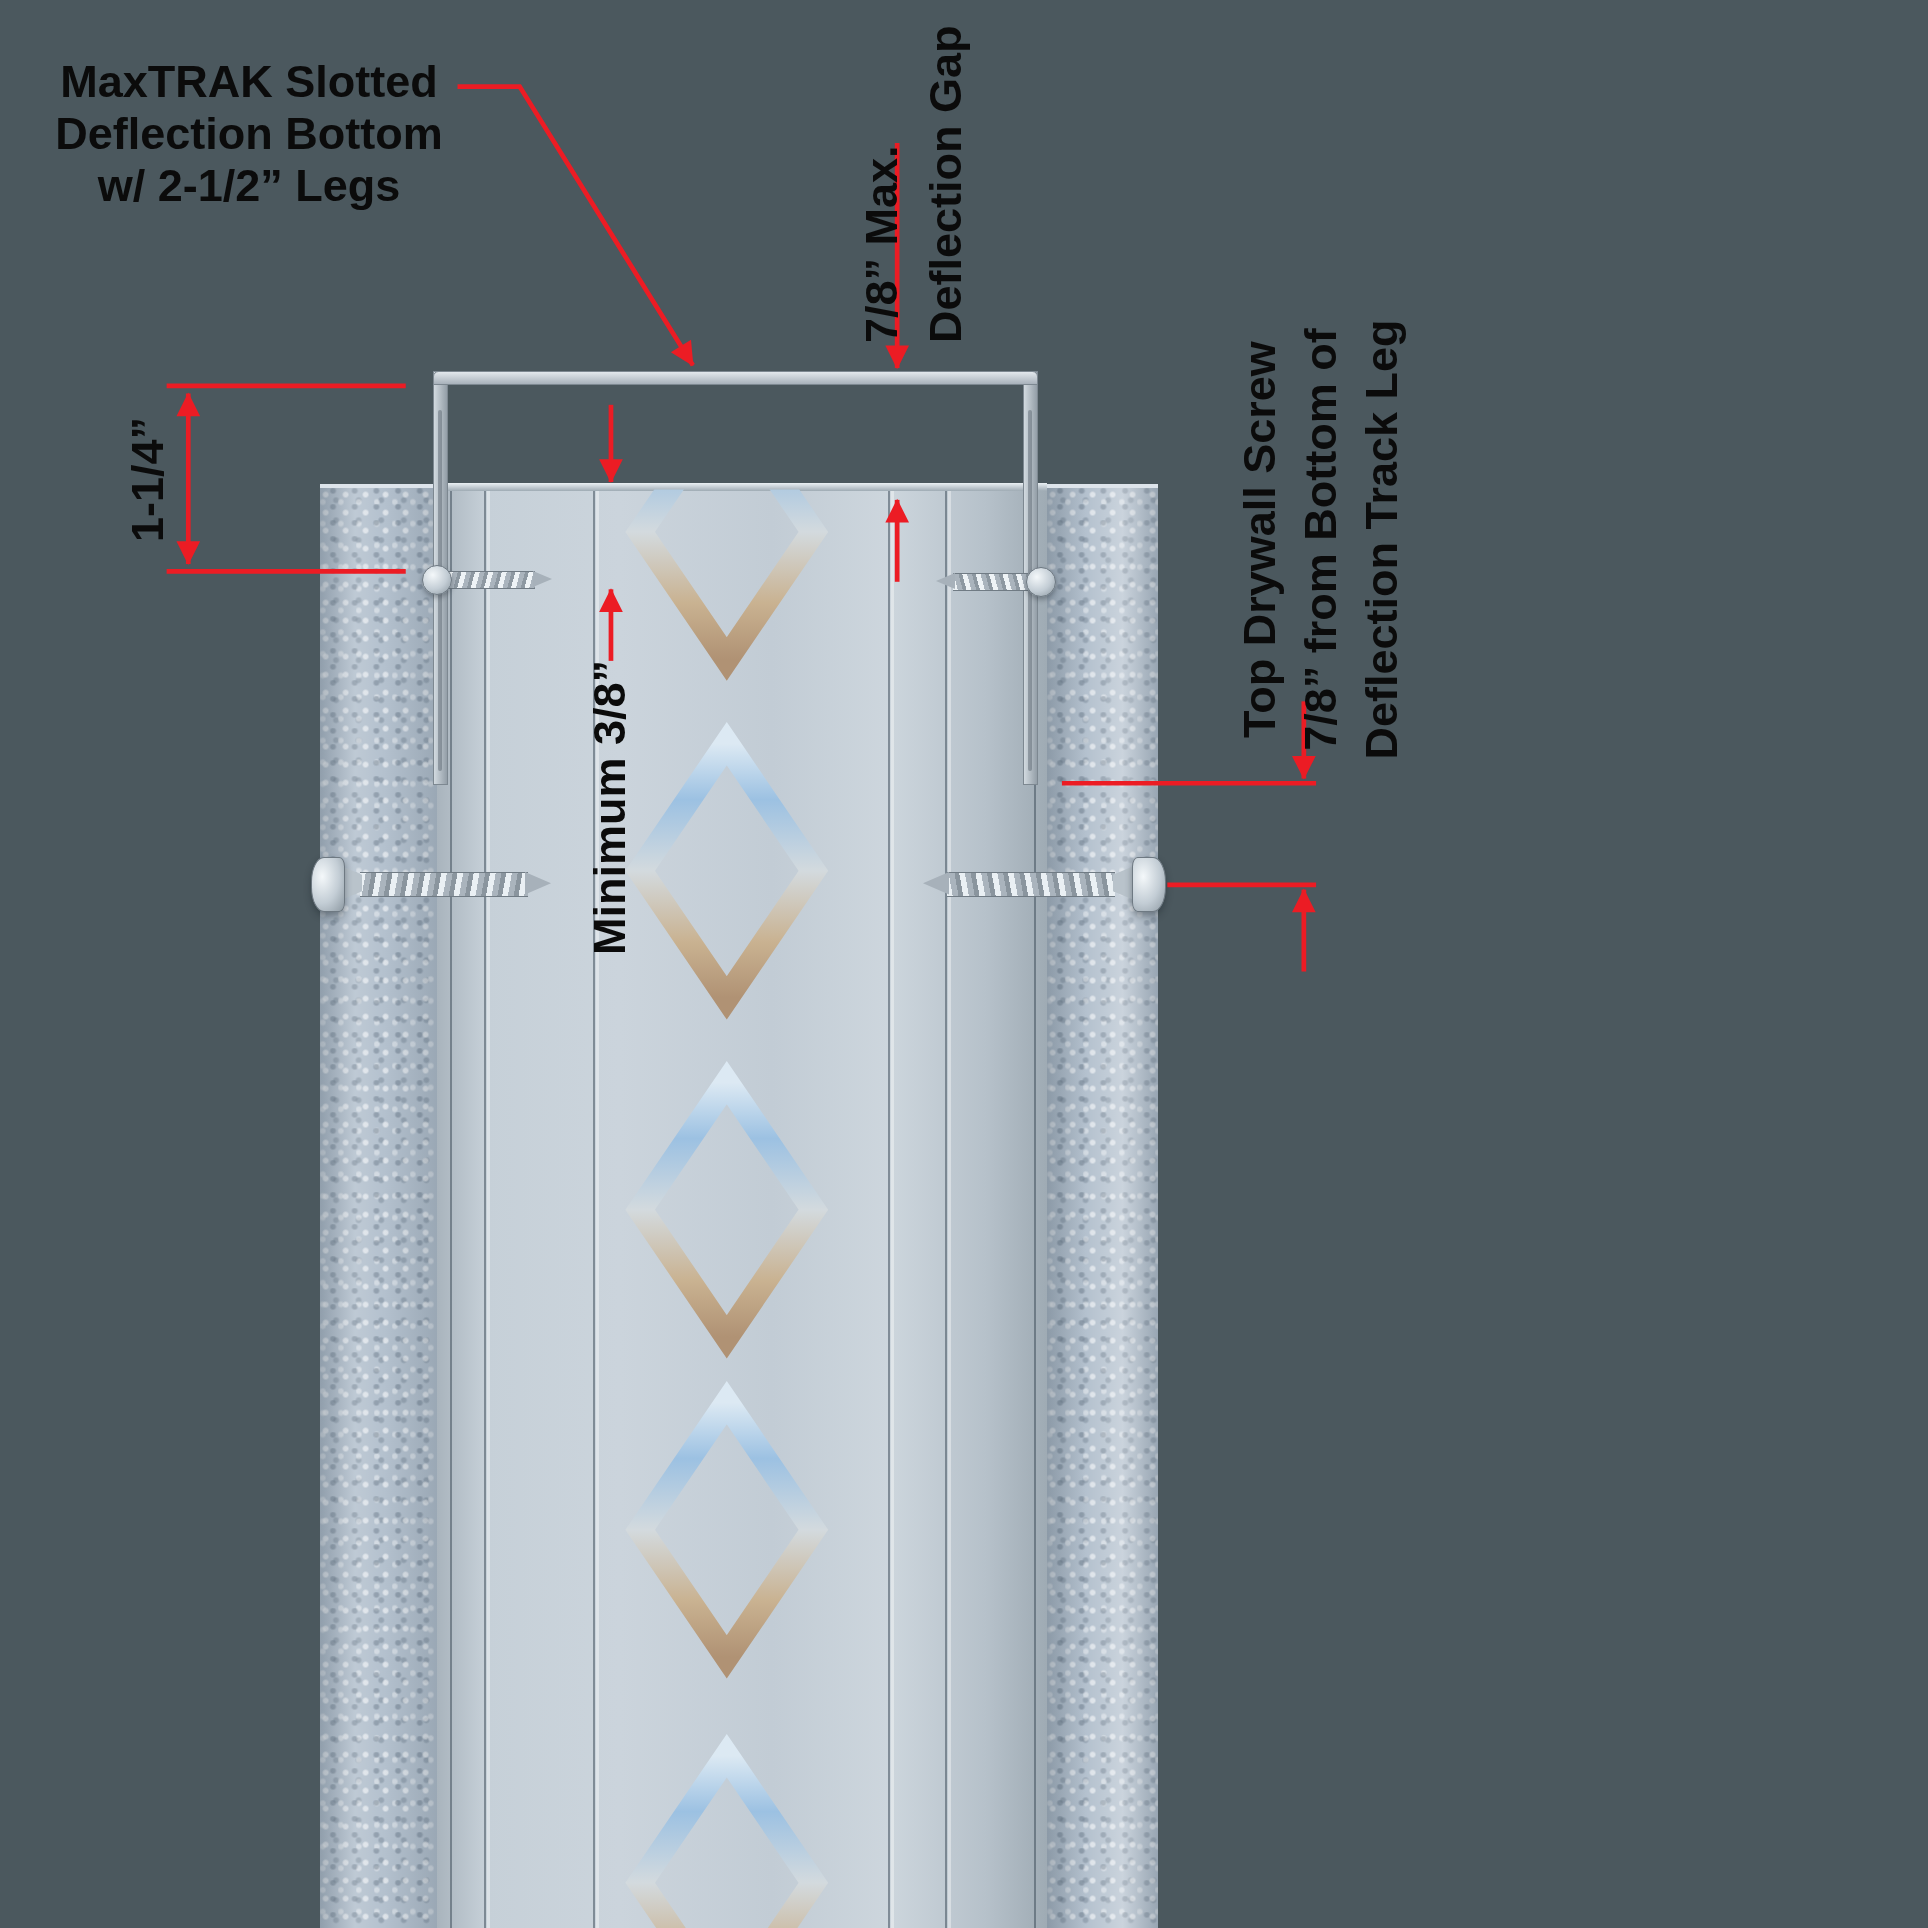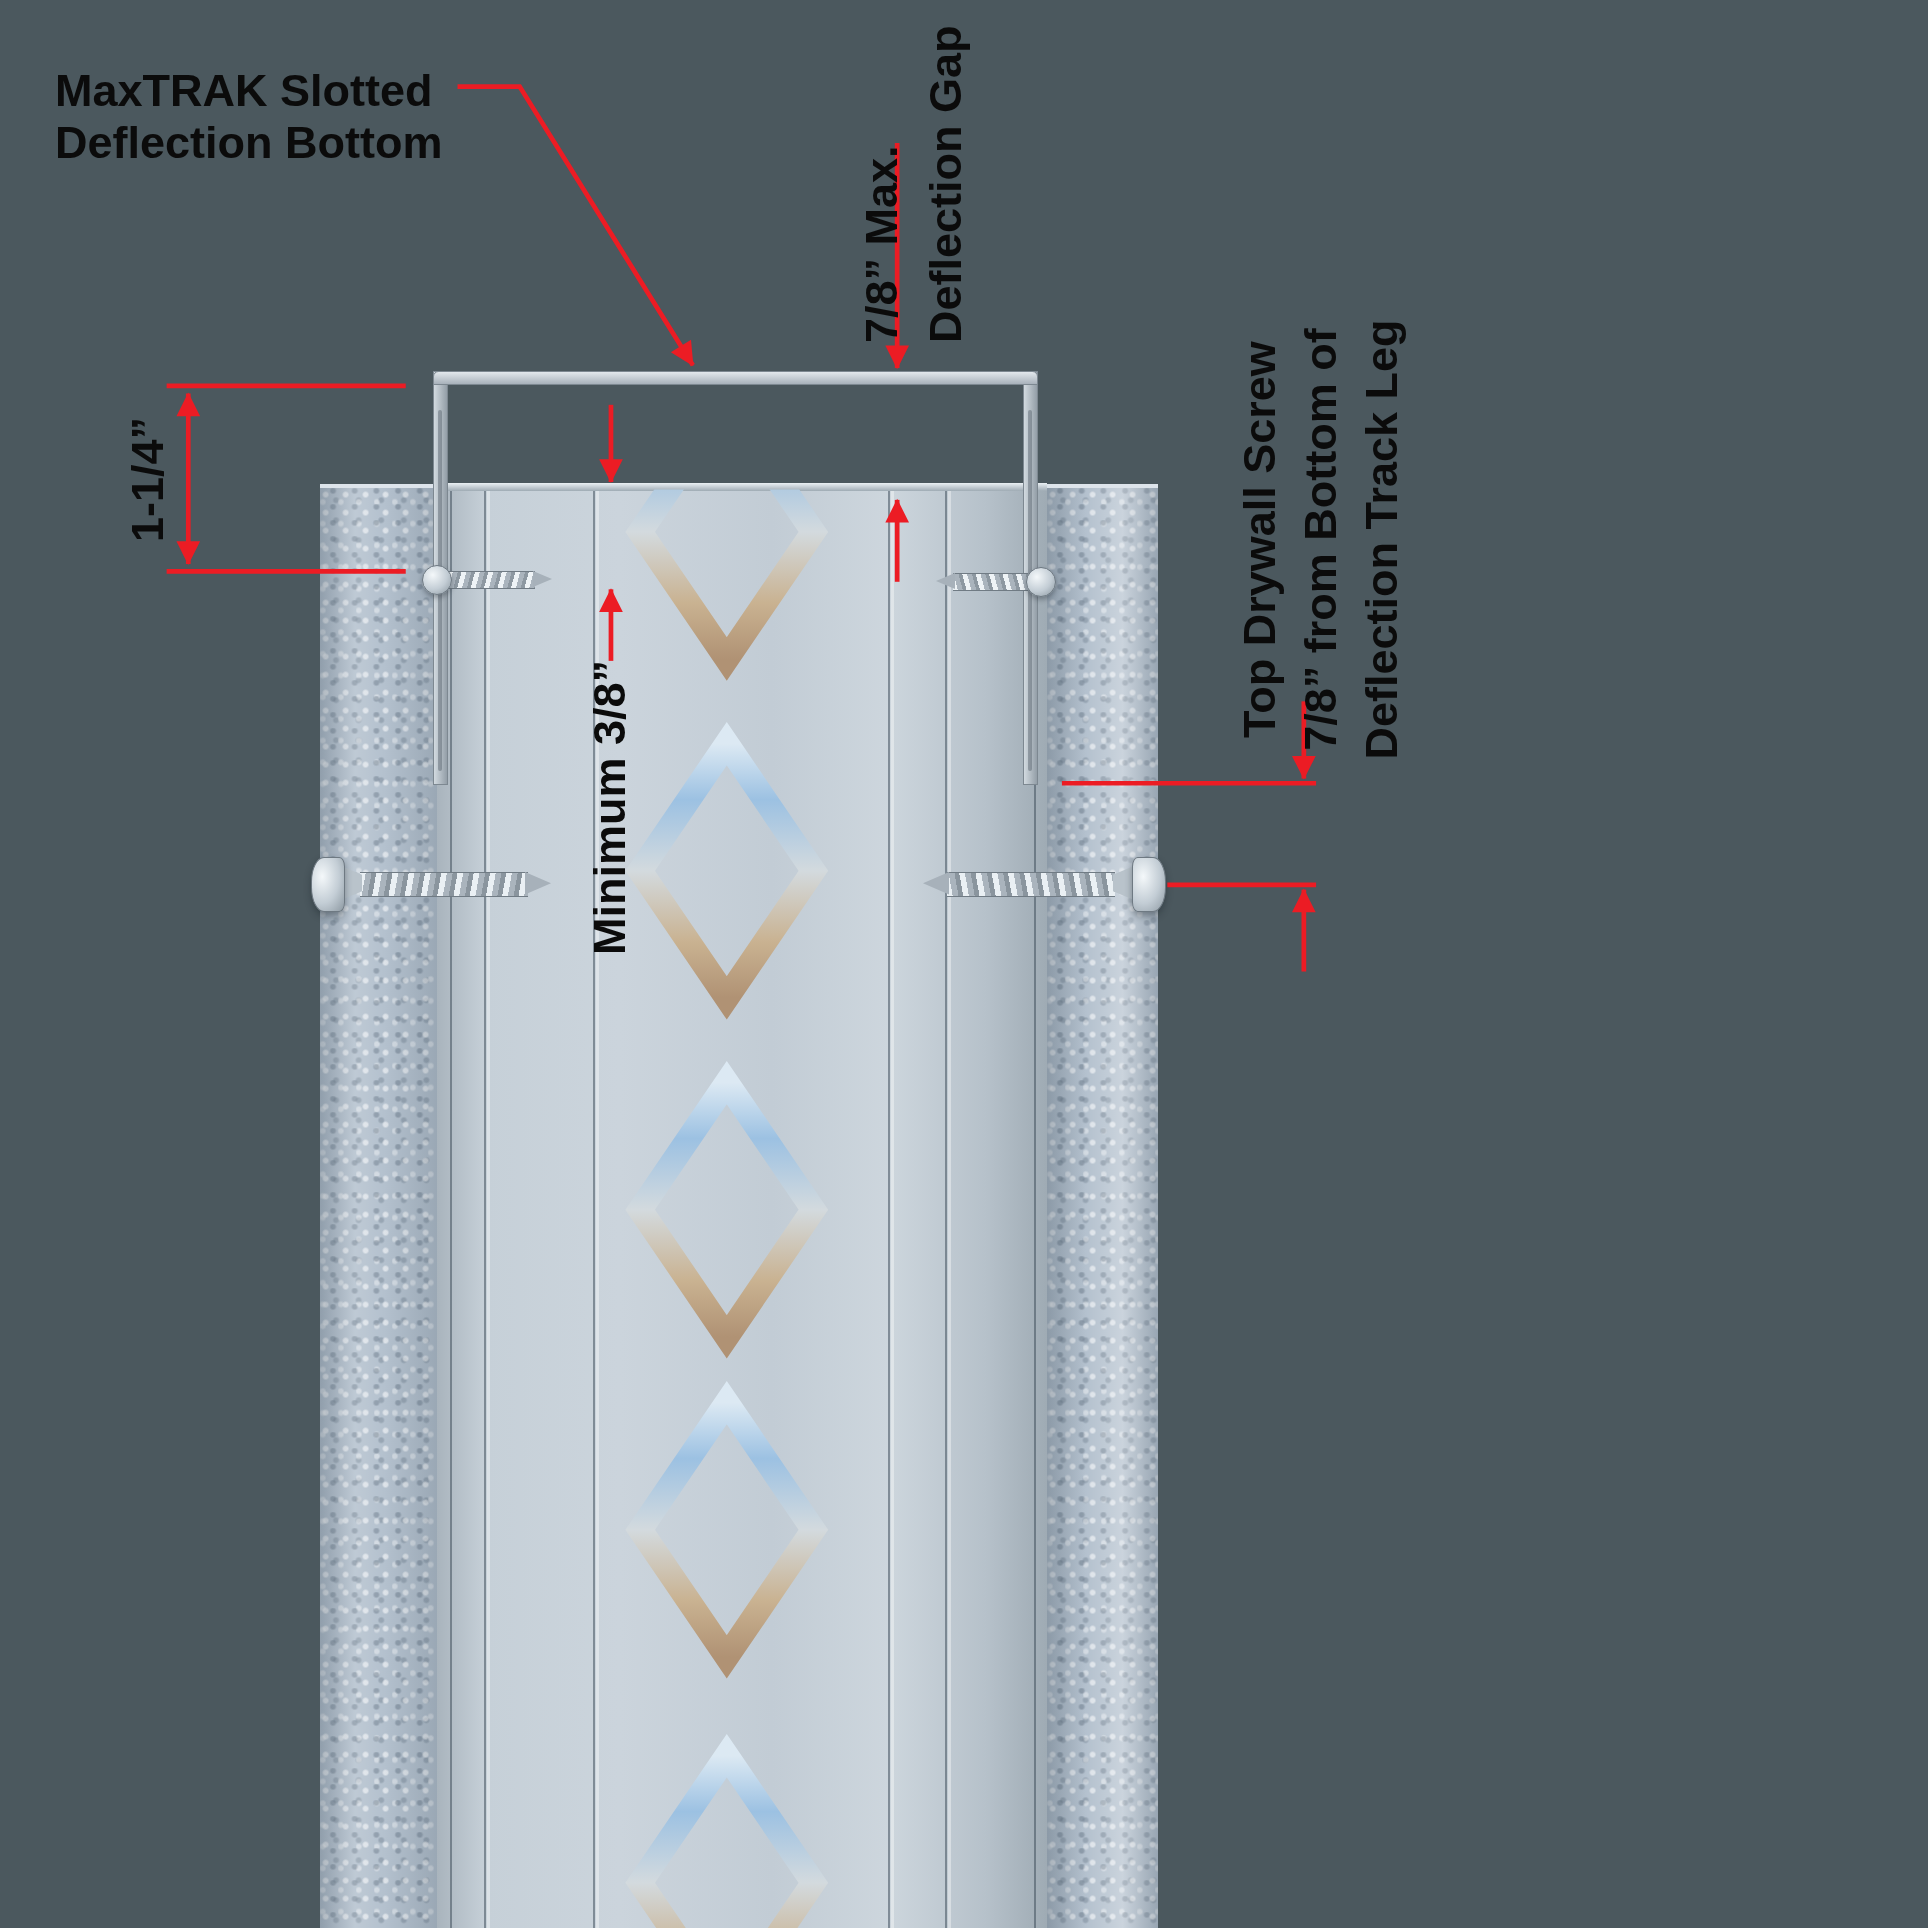--- a/index.html
+++ b/index.html
@@ -71,21 +71,21 @@
     background:repeating-linear-gradient(100deg,#eaf0f4 0 5.6px,#aab4bd 5.6px 11.3px,#8a959e 11.3px 16px);
     border-top:0.9px solid #707b84;border-bottom:0.9px solid #707b84;}
   .screw-shaft-big.mirror{background:repeating-linear-gradient(80deg,#eaf0f4 0 5.6px,#aab4bd 5.6px 11.3px,#8a959e 11.3px 16px);}
   .screw-tip-big-r{position:absolute;width:26px;height:22.6px;background:#a7b1ba;clip-path:polygon(0 0,100% 50%,0 100%);}
   .screw-tip-big-l{position:absolute;width:26px;height:22.6px;background:#a7b1ba;clip-path:polygon(100% 0,0 50%,100% 100%);}
 
   
   .label{position:absolute;color:var(--ink,#0b0b0b);font-weight:bold;font-size:45px;line-height:1.15;}
   .rot{transform:rotate(-90deg);transform-origin:0 0;white-space:nowrap;}
   .rot .line{white-space:nowrap;}
-  .track-label{left:55px;top:65px;width:388px;text-align:left;}
+  .track-label{left:55px;top:56px;width:388px;text-align:center;}
   .gap-label{left:850px;top:343px;line-height:1.42;}
   .leg-label{left:122px;top:542px;}
   .min-label{left:584px;top:955px;}
   .screw-label{left:1230px;top:810px;width:541px;text-align:center;line-height:1.35;}
 </style>
 </head>
 <body>
 
 <div class="canvas">
 
@@ -178,20 +178,21 @@
       <line x1="1128" y1="832" x2="1398" y2="832"></line>
       <line x1="1240" y1="940" x2="1398" y2="940"></line>
       <line x1="1385" y1="745" x2="1385" y2="827" marker-end="url(#arrow)"></line>
       <line x1="1385" y1="1032" x2="1385" y2="945" marker-end="url(#arrow)"></line>
     </g>
   </svg>
 
   <div class="label track-label">
     <div class="line">MaxTRAK Slotted</div>
     <div class="line">Deflection Bottom</div>
+    <div class="line">w/ 2-1/2” Legs</div>
   </div>
 
   <div class="label rot gap-label">
     <div class="line">7/8” Max.</div>
     <div class="line">Deflection Gap</div>
   </div>
 
   <div class="label rot leg-label">1-1/4”</div>
 
   <div class="label rot min-label">Minimum 3/8”</div>

